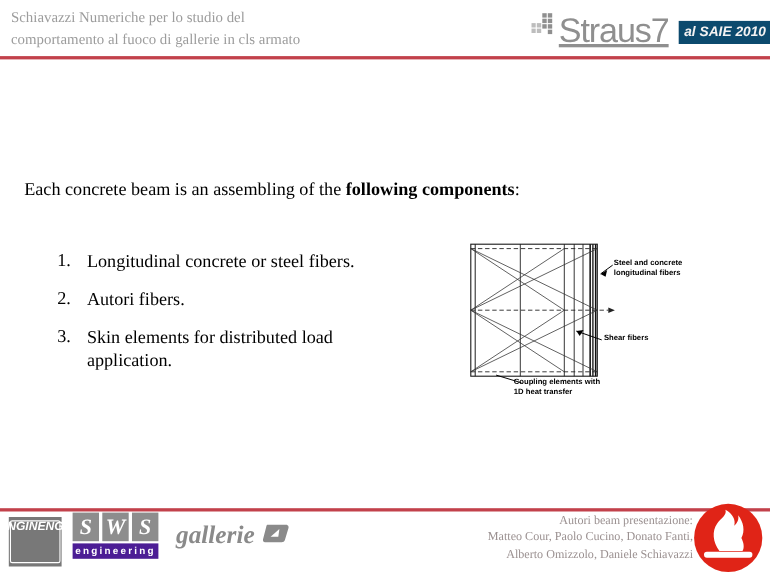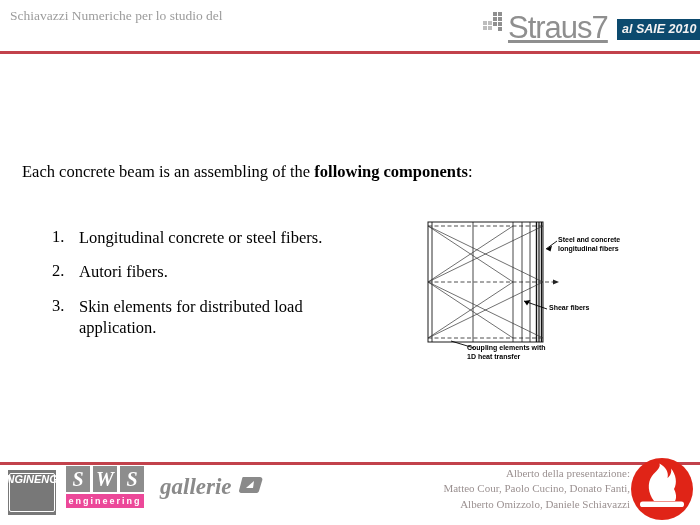--- a/index.html
+++ b/index.html
@@ -60,41 +60,42 @@
     font-style:italic; font-size:11px; line-height:1.05;
   }
   .logo-sws { position:absolute; left:66px; top:466px; }
   .sws-squares { display:flex; gap:3px; }
   .sws-square {
     width:24px; height:26px; background:#8d8d8d; color:#fff;
     display:flex; align-items:center; justify-content:center;
     font-family:"Liberation Serif", serif; font-weight:bold; font-style:italic; font-size:20px;
   }
   .sws-bar {
-    margin-top:2px; background:#ec4899; color:#fff; text-align:center;
+    margin-top:2px; background:#4c1d95; color:#fff; text-align:center;
     font-family:"Liberation Sans", sans-serif; font-weight:bold;
     font-size:9px; letter-spacing:2px; padding:2px 0;
   }
   .logo-coopsette {
     position:absolute; left:160px; top:474px; display:flex; align-items:center; gap:7px;
     color:#8a8a8a; font-family:"Liberation Serif", serif;
     font-style:italic; font-weight:bold; font-size:23px;
   }
   .authors {
     position:absolute; right:70px; top:466px; text-align:right;
     color:#9b9191; font-size:11px; line-height:1.4;
     font-family:"Liberation Serif", serif;
   }
   .logo-fire { position:absolute; left:629px; top:456px; width:66px; height:66px; }
 </style>
 </head>
 <body>
 
 <div class="slide-title">
   <div>Schiavazzi Numeriche per lo studio del</div>
+  <div>comportamento al fuoco di gallerie in cls armato</div>
 </div>
 
 <div class="brand">
   <span>
     <svg width="23" height="28" viewBox="0 0 23 28">
       <g fill="#bdbdbd">
         <rect x="0" y="12" width="4" height="4"></rect>
           <rect x="5" y="12" width="4" height="4"></rect>
         <rect x="0" y="17" width="4" height="4"></rect>
           <rect x="5" y="17" width="4" height="4"></rect>
@@ -207,21 +208,21 @@
   <span>gallerie</span>
   <span>
     <svg width="24" height="18" viewBox="0 0 24 18">
       <path d="M4,1 L21,1 C23,1 24,3 23,5 L20,15 C19.5,16.5 18.5,17 17,17 L2,17 C0.5,17 -0.5,15.5 0.3,13.5 L3,3 C3.2,2 3.5,1 4,1 Z" fill="#8a8a8a"></path>
       <path d="M7,12 L15,5 L14,12 Z" fill="#fff"></path>
     </svg>
   </span>
 </div>
 
 <div class="authors">
-  <div>Alberto della presentazione:</div>
+  <div>Autori beam presentazione:</div>
   <div>Matteo Cour, Paolo Cucino, Donato Fanti,</div>
   <div>Alberto Omizzolo, Daniele Schiavazzi</div>
 </div>
 
 <div class="logo-fire">
   <svg width="66" height="66" viewBox="0 0 66 66">
     <circle cx="33" cy="33" r="31" fill="#e02417"></circle>
     <path fill="#fff" d="M25,45
       C19,37 18,27 23,20
       C26.5,15 32,12.5 30.5,7.5

